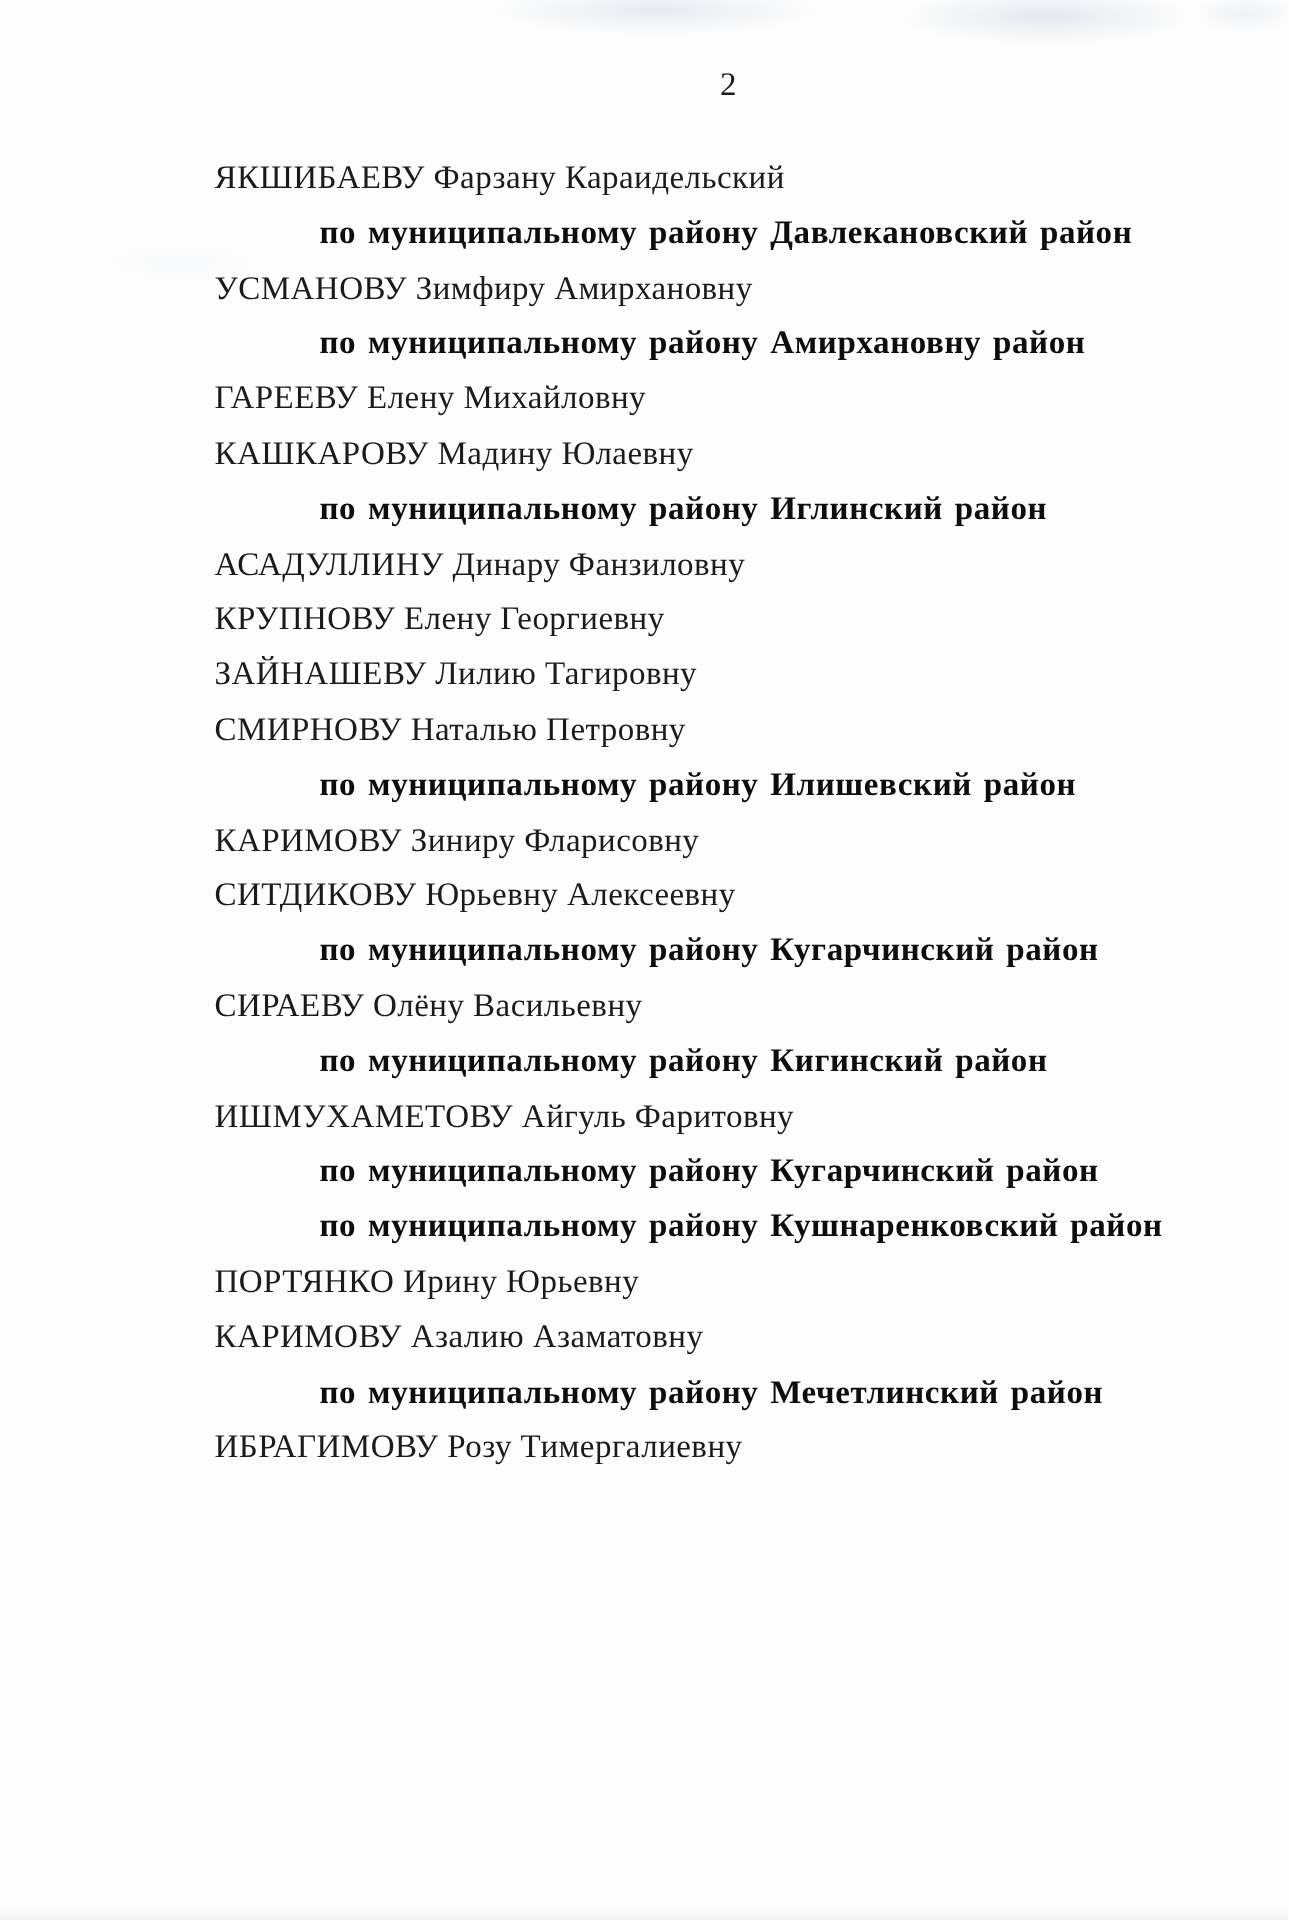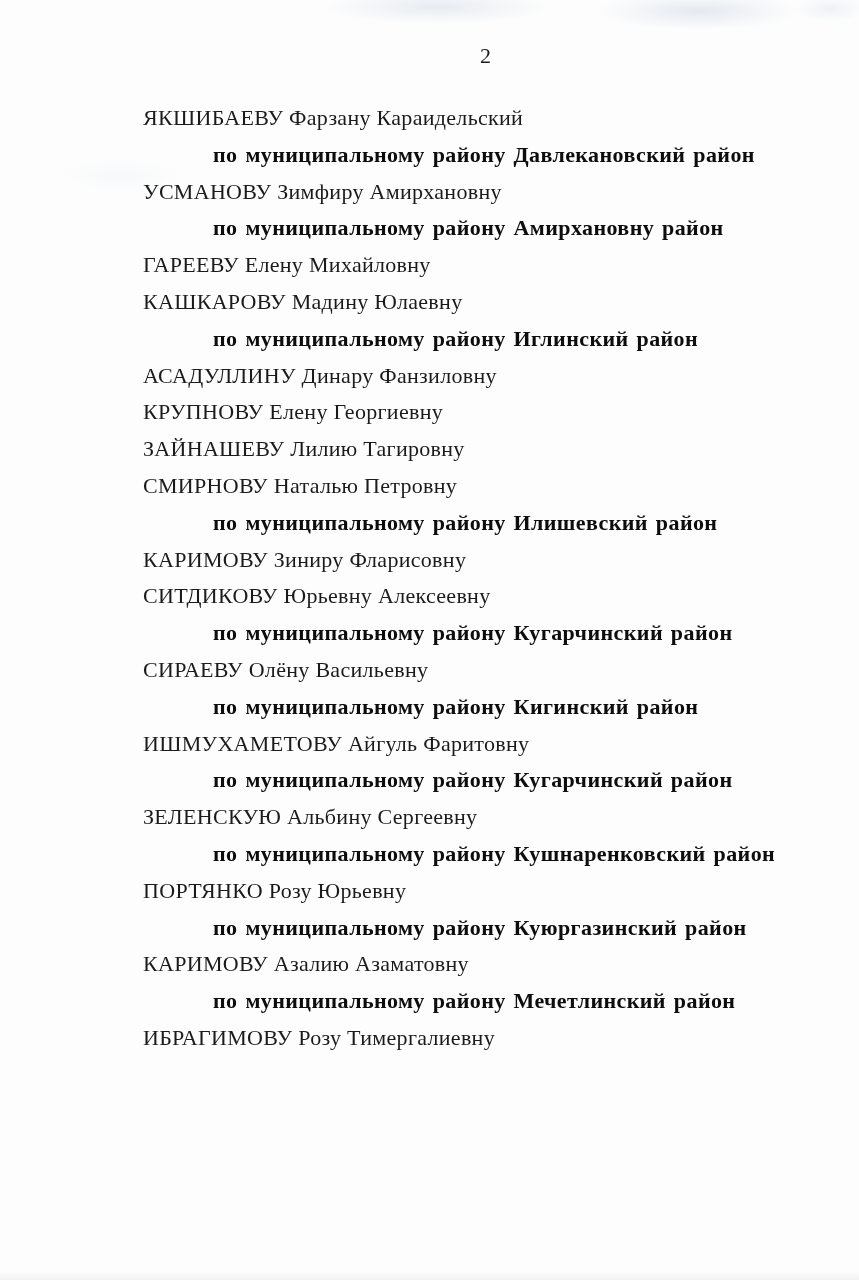--- a/index.html
+++ b/index.html
@@ -106,25 +106,23 @@
     <p class="name">КАРИМОВУ Зиниру Фларисовну</p>
     <p class="name">СИТДИКОВУ Юрьевну Алексеевну</p>
 
     <p class="heading">по муниципальному району Кугарчинский район</p>
     <p class="name">СИРАЕВУ Олёну Васильевну</p>
 
     <p class="heading">по муниципальному району Кигинский район</p>
     <p class="name">ИШМУХАМЕТОВУ Айгуль Фаритовну</p>
 
     <p class="heading">по муниципальному району Кугарчинский район</p>
-    <p class="name">ЗЕЛЕНСКУЮ Альбину Сергеевну</p>
 
     <p class="heading">по муниципальному району Кушнаренковский район</p>
-    <p class="name">ПОРТЯНКО Розу Юрьевну</p>
+    <p class="name">ПОРТЯНКО Ирину Юрьевну</p>
 
-    <p class="heading">по муниципальному району Куюргазинский район</p>
     <p class="name">КАРИМОВУ Азалию Азаматовну</p>
 
     <p class="heading">по муниципальному району Мечетлинский район</p>
     <p class="name">ИБРАГИМОВУ Розу Тимергалиевну</p>
 
   </div>
 </div>
 
 </body></html>

